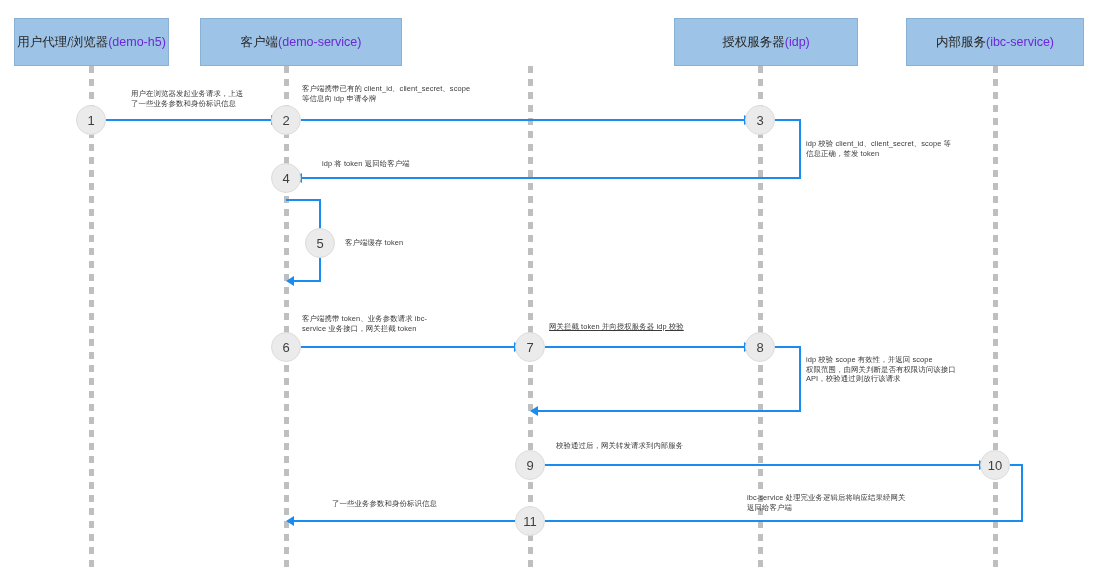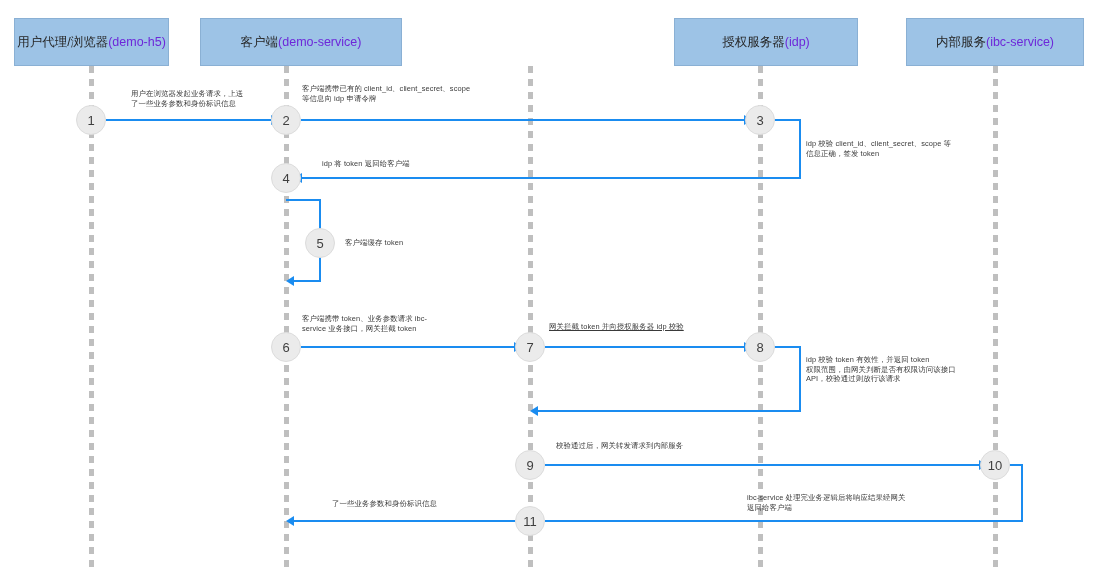--- a/index.html
+++ b/index.html
@@ -114,21 +114,21 @@
 了一些业务参数和身份标识信息</div>
   <div class="note" style="left:302px;top:84px;width:192px;">客户端携带已有的 client_id、client_secret、scope
 等信息向 idp 申请令牌</div>
   <div class="note" style="left:806px;top:139px;width:192px;">idp 校验 client_id、client_secret、scope 等
 信息正确，签发 token</div>
   <div class="note" style="left:322px;top:159px;width:170px;">idp 将 token 返回给客户端</div>
   <div class="note" style="left:345px;top:238px;width:120px;">客户端缓存 token</div>
   <div class="note" style="left:302px;top:314px;width:182px;">客户端携带 token、业务参数请求 ibc-
 service 业务接口，网关拦截 token</div>
   <div class="note" style="left:549px;top:322px;width:210px;text-decoration:underline;">网关拦截 token 并向授权服务器 idp 校验</div>
-  <div class="note" style="left:806px;top:355px;width:198px;">idp 校验 token 有效性，并返回 token
+  <div class="note" style="left:806px;top:355px;width:198px;">idp 校验 scope 有效性，并返回 scope
 权限范围，由网关判断是否有权限访问该接口
 API，校验通过则放行该请求</div>
   <div class="note" style="left:556px;top:441px;width:190px;">校验通过后，网关转发请求到内部服务</div>
   <div class="note" style="left:747px;top:493px;width:208px;">ibc-service 处理完业务逻辑后将响应结果经网关
 返回给客户端</div>
   <div class="note" style="left:332px;top:499px;width:180px;">了一些业务参数和身份标识信息</div>
 
 </div>
 
 </body></html>

